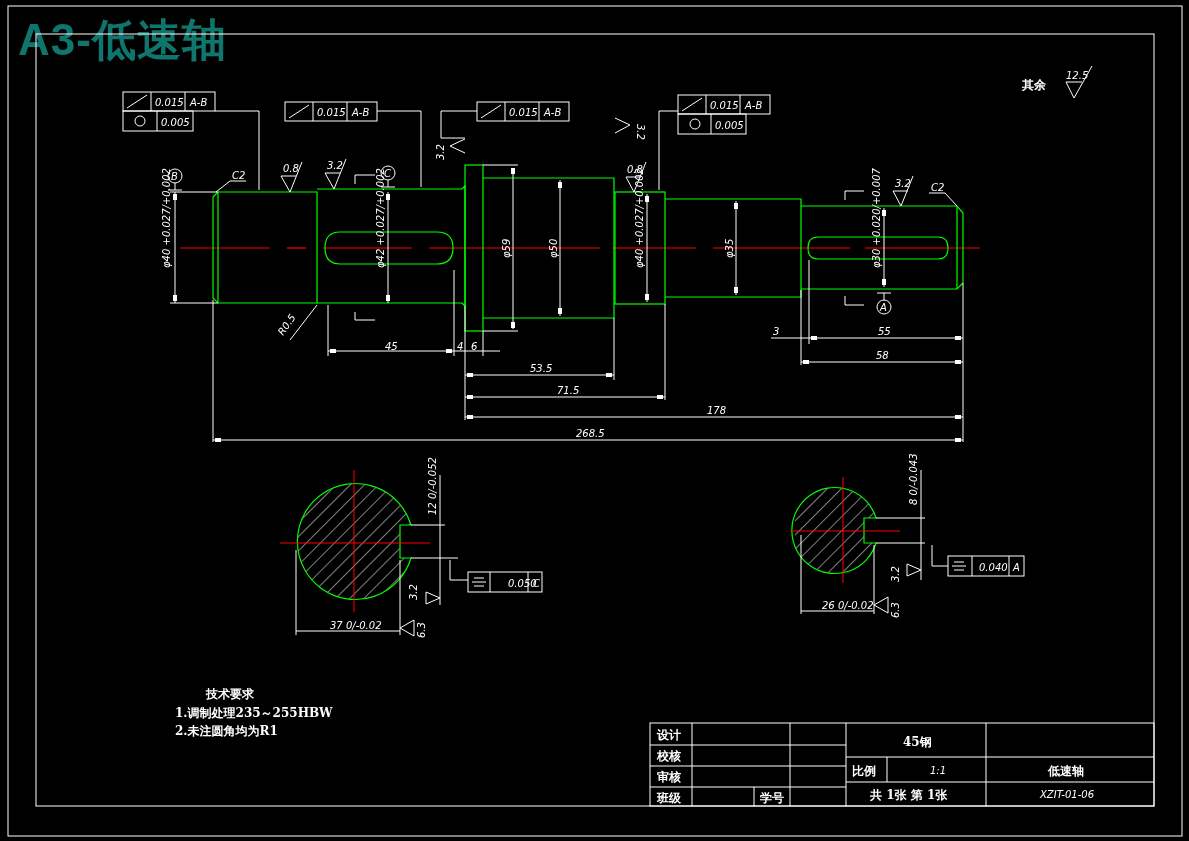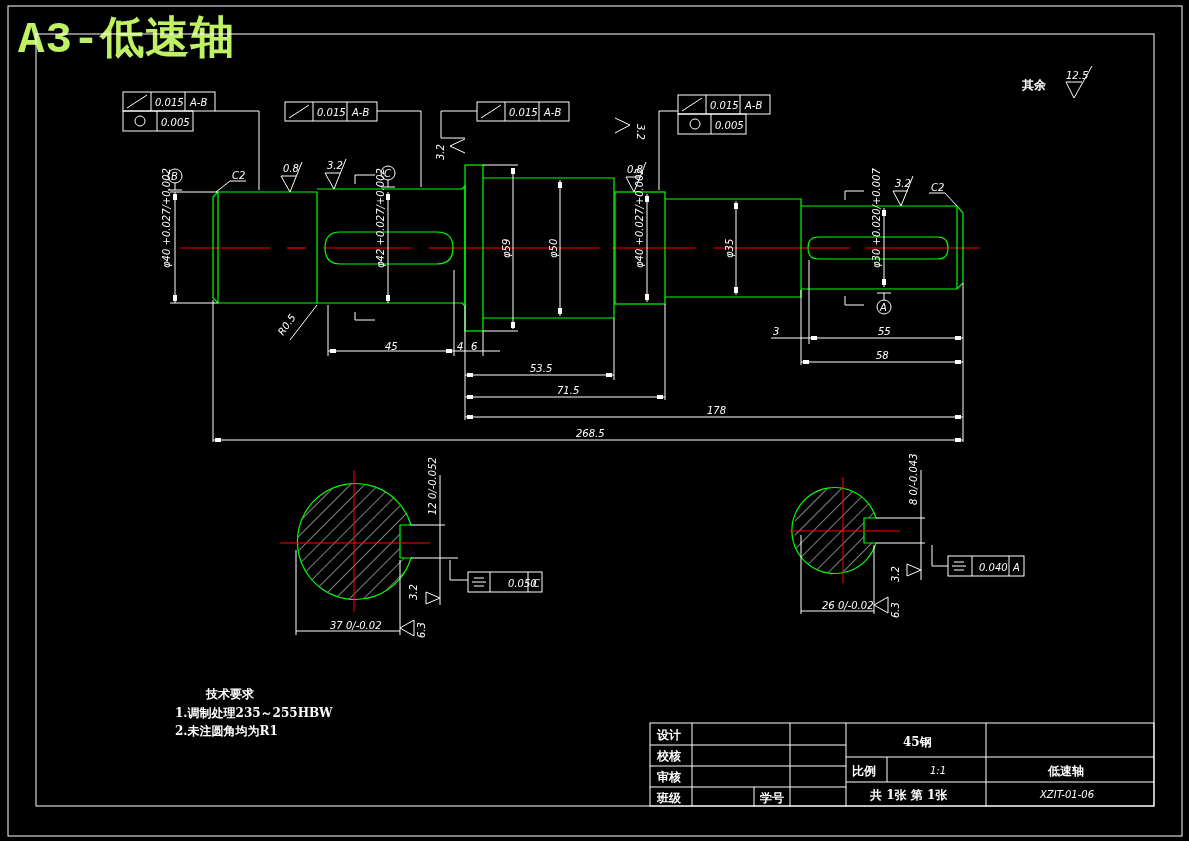--- a/index.html
+++ b/index.html
@@ -1,18 +1,18 @@
 <!DOCTYPE html>
 <html><head>
 <meta charset="utf-8">
 <style>
   html, body { margin:0; padding:0; background:#000; }
   body { width:1189px; height:841px; position:relative; overflow:hidden; font-family:"DejaVu Sans", sans-serif; }
   #cad { position:absolute; left:0; top:0; }
-  .title-banner { position:absolute; left:18px; top:14px; color:#bef264; font-family:Liberation Mono, monospace; font-weight:bold; font-size:44px; line-height:52px; letter-spacing:1px; }
+  .title-banner { position:absolute; left:18px; top:14px; color:#0f766e; font-family:Liberation Sans, sans-serif; font-weight:bold; font-size:44px; line-height:52px; letter-spacing:1px; }
   svg text { font-family:"DejaVu Sans", sans-serif; }
   .dimtxt { fill:#fff; font-size:10px; font-style:italic; }
   .cn { fill:#fff; font-size:12px; font-weight:bold; font-family:"DejaVu Serif", serif; }
 </style>
 </head>
 <body>
 
 <div class="title-banner">A3-低速轴</div>
 
 <svg id="cad" width="1189" height="841" viewBox="0 0 1189 841">

